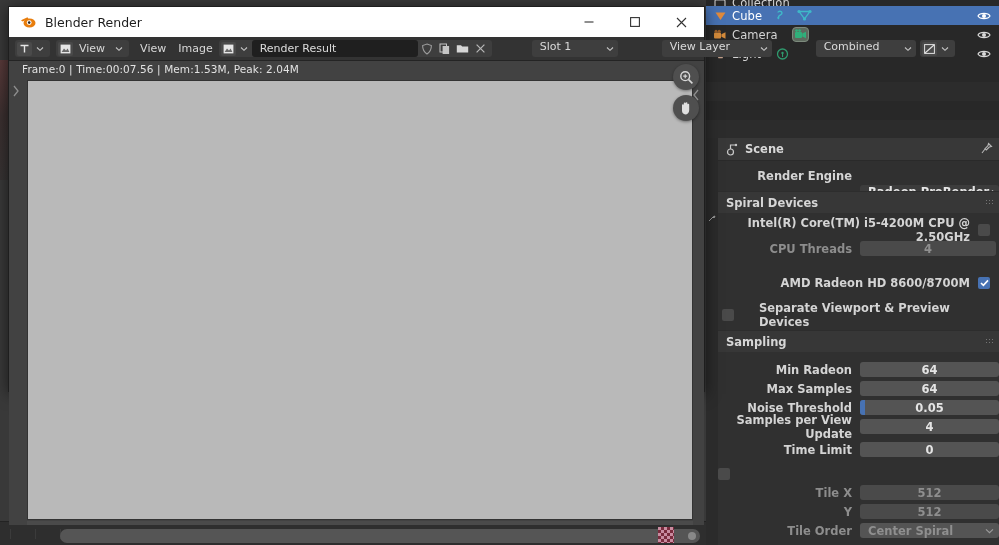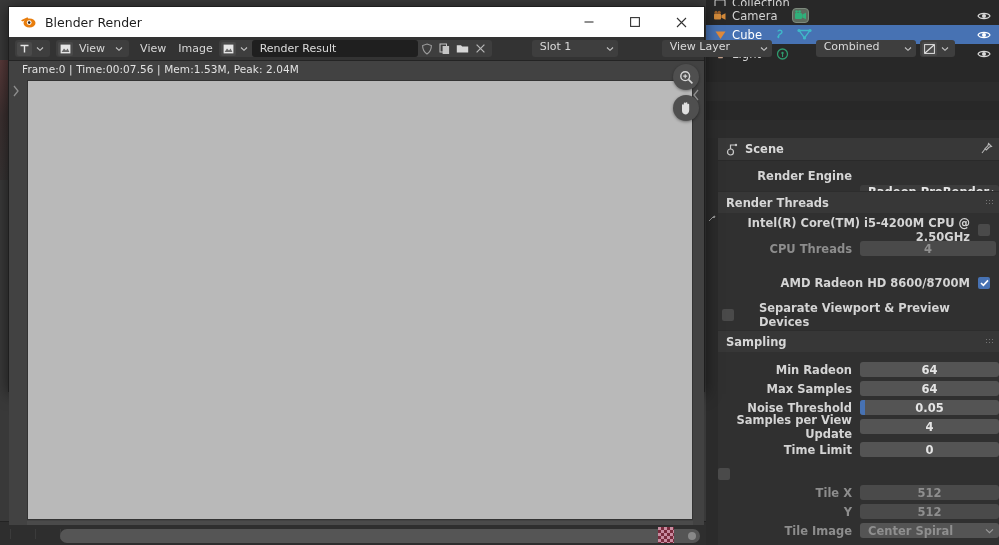--- a/index.html
+++ b/index.html
@@ -173,20 +173,51 @@
   <div class="outliner">
     <div class="ol-row partial">
       <span class="ol-icon">
         <svg width="12" height="11" viewBox="0 0 12 11">
             <rect x="1" y="2" width="10" height="8" rx="1.2" fill="none" stroke="#b9b9b9" stroke-width="1.2"></rect>
           </svg>
       </span>
       <span class="ol-label">Collection</span>
     </div>
 
+    <div class="ol-row selected">
+      <span class="ol-icon">
+        <svg width="13" height="12" viewBox="0 0 13 12">
+          <path d="M1.5 2.5 L11.5 2.5 L6.5 10 Z" fill="#e08a3c"></path>
+        </svg>
+      </span>
+      <span class="ol-label">Cube</span>
+      <span class="ol-extra">
+        <span>
+          <svg width="14" height="13" viewBox="0 0 14 13">
+            <path d="M2 3.5 C2 1.8 6 1.8 6 4 C6 6.2 2.4 6.2 2.4 8.2 L2.4 9.6" fill="none" stroke="#3fb8c8" stroke-width="1.4"></path>
+            <path d="M0.9 8.6 L2.4 10.6 L3.9 8.6" fill="#3fb8c8"></path>
+          </svg>
+        </span>
+        <span>
+          <svg width="15" height="13" viewBox="0 0 15 13">
+            <path d="M2 2.5 L13 2.5 L7.5 10 Z" fill="none" stroke="#3fb8c8" stroke-width="1.3"></path>
+            <circle cx="2" cy="2.5" r="1.6" fill="#3fb8c8"></circle>
+              <circle cx="13" cy="2.5" r="1.6" fill="#3fb8c8"></circle>
+            <circle cx="7.5" cy="10" r="1.6" fill="#3fb8c8"></circle>
+          </svg>
+        </span>
+      </span>
+      <span class="ol-eye">
+        <svg width="14" height="12" viewBox="0 0 14 12">
+          <path d="M1 6 C3 2.6 11 2.6 13 6 C11 9.4 3 9.4 1 6 Z" fill="none" stroke="#ffffff" stroke-width="1.2"></path>
+          <circle cx="7" cy="6" r="2" fill="#ffffff"></circle>
+        </svg>
+      </span>
+    </div>
+
     <div class="ol-row">
       <span class="ol-icon">
         <svg width="14" height="12" viewBox="0 0 14 12">
           <rect x="1" y="3.5" width="7" height="6" rx="1" fill="#d38a3a"></rect>
           <path d="M8.4 5.2 L12.5 3.2 L12.5 9.8 L8.4 7.8 Z" fill="#d38a3a"></path>
           <circle cx="3" cy="2.2" r="1.5" fill="#9c5f28"></circle>
             <circle cx="6.2" cy="2.2" r="1.5" fill="#9c5f28"></circle>
         </svg>
       </span>
       <span class="ol-label">Camera</span>
@@ -198,51 +229,20 @@
             <path d="M10.2 6.6 L14 4.8 L14 11.2 L10.2 9.4 Z" fill="#2fb07a"></path>
             <circle cx="4.6" cy="3.6" r="1.4" fill="#2fb07a"></circle>
               <circle cx="7.6" cy="3.6" r="1.4" fill="#2fb07a"></circle>
           </svg>
         </span>
       </span>
       <span class="ol-eye">
         <svg width="14" height="12" viewBox="0 0 14 12">
           <path d="M1 6 C3 2.6 11 2.6 13 6 C11 9.4 3 9.4 1 6 Z" fill="none" stroke="#d8d8d8" stroke-width="1.2"></path>
           <circle cx="7" cy="6" r="2" fill="#d8d8d8"></circle>
-        </svg>
-      </span>
-    </div>
-
-    <div class="ol-row selected">
-      <span class="ol-icon">
-        <svg width="13" height="12" viewBox="0 0 13 12">
-          <path d="M1.5 2.5 L11.5 2.5 L6.5 10 Z" fill="#e08a3c"></path>
-        </svg>
-      </span>
-      <span class="ol-label">Cube</span>
-      <span class="ol-extra">
-        <span>
-          <svg width="14" height="13" viewBox="0 0 14 13">
-            <path d="M2 3.5 C2 1.8 6 1.8 6 4 C6 6.2 2.4 6.2 2.4 8.2 L2.4 9.6" fill="none" stroke="#3fb8c8" stroke-width="1.4"></path>
-            <path d="M0.9 8.6 L2.4 10.6 L3.9 8.6" fill="#3fb8c8"></path>
-          </svg>
-        </span>
-        <span>
-          <svg width="15" height="13" viewBox="0 0 15 13">
-            <path d="M2 2.5 L13 2.5 L7.5 10 Z" fill="none" stroke="#3fb8c8" stroke-width="1.3"></path>
-            <circle cx="2" cy="2.5" r="1.6" fill="#3fb8c8"></circle>
-              <circle cx="13" cy="2.5" r="1.6" fill="#3fb8c8"></circle>
-            <circle cx="7.5" cy="10" r="1.6" fill="#3fb8c8"></circle>
-          </svg>
-        </span>
-      </span>
-      <span class="ol-eye">
-        <svg width="14" height="12" viewBox="0 0 14 12">
-          <path d="M1 6 C3 2.6 11 2.6 13 6 C11 9.4 3 9.4 1 6 Z" fill="none" stroke="#ffffff" stroke-width="1.2"></path>
-          <circle cx="7" cy="6" r="2" fill="#ffffff"></circle>
         </svg>
       </span>
     </div>
 
     <div class="ol-row">
       <span class="ol-icon">
         <svg width="13" height="12" viewBox="0 0 13 12">
           <path d="M2.5 6.5 C2.5 3.4 10.5 3.4 10.5 6.5 C10.5 8.6 8.6 8.6 8.6 10.2 L4.4 10.2 C4.4 8.6 2.5 8.6 2.5 6.5 Z" fill="#c2a08a"></path>
           <circle cx="6.5" cy="5.4" r="2.6" fill="#8a6a52"></circle>
         </svg>
@@ -307,21 +307,21 @@
             <span class="chev">
               <svg width="9" height="6" viewBox="0 0 9 6">
                   <path d="M1 1.4 L4.5 4.6 L8 1.4" stroke="#c8c8c8" stroke-width="1.2" fill="none"></path>
                 </svg>
             </span>
           </span>
         </div>
       </div>
 
       <div class="sect-head">
-        <span class="t">Render Threads</span>
+        <span class="t">Spiral Devices</span>
         <span class="grip"></span>
       </div>
 
       <div style="padding-top:7px;">
         <div class="row">
           <span class="lab" style="width:260px">Intel(R) Core(TM) i5-4200M CPU @ 2.50GHz</span>
           <span class="cbox dim"></span>
         </div>
         <div class="row">
           <span class="lab dim" style="width:142px">CPU Threads</span>
@@ -393,21 +393,21 @@
             <span>512</span>
           </span>
         </div>
         <div class="row">
           <span class="lab dim" style="width:142px">Y</span>
           <span class="field dim" style="width:155px">
             <span>512</span>
           </span>
         </div>
         <div class="row">
-          <span class="lab dim" style="width:142px">Tile Image</span>
+          <span class="lab dim" style="width:142px">Tile Order</span>
           <span class="field dropdown dim" style="width:155px">
             <span>Center Spiral</span>
             <span class="chev">
               <svg width="9" height="6" viewBox="0 0 9 6">
                   <path d="M1 1.4 L4.5 4.6 L8 1.4" stroke="#9a9a9a" stroke-width="1.2" fill="none"></path>
                 </svg>
             </span>
           </span>
         </div>
       </div>

